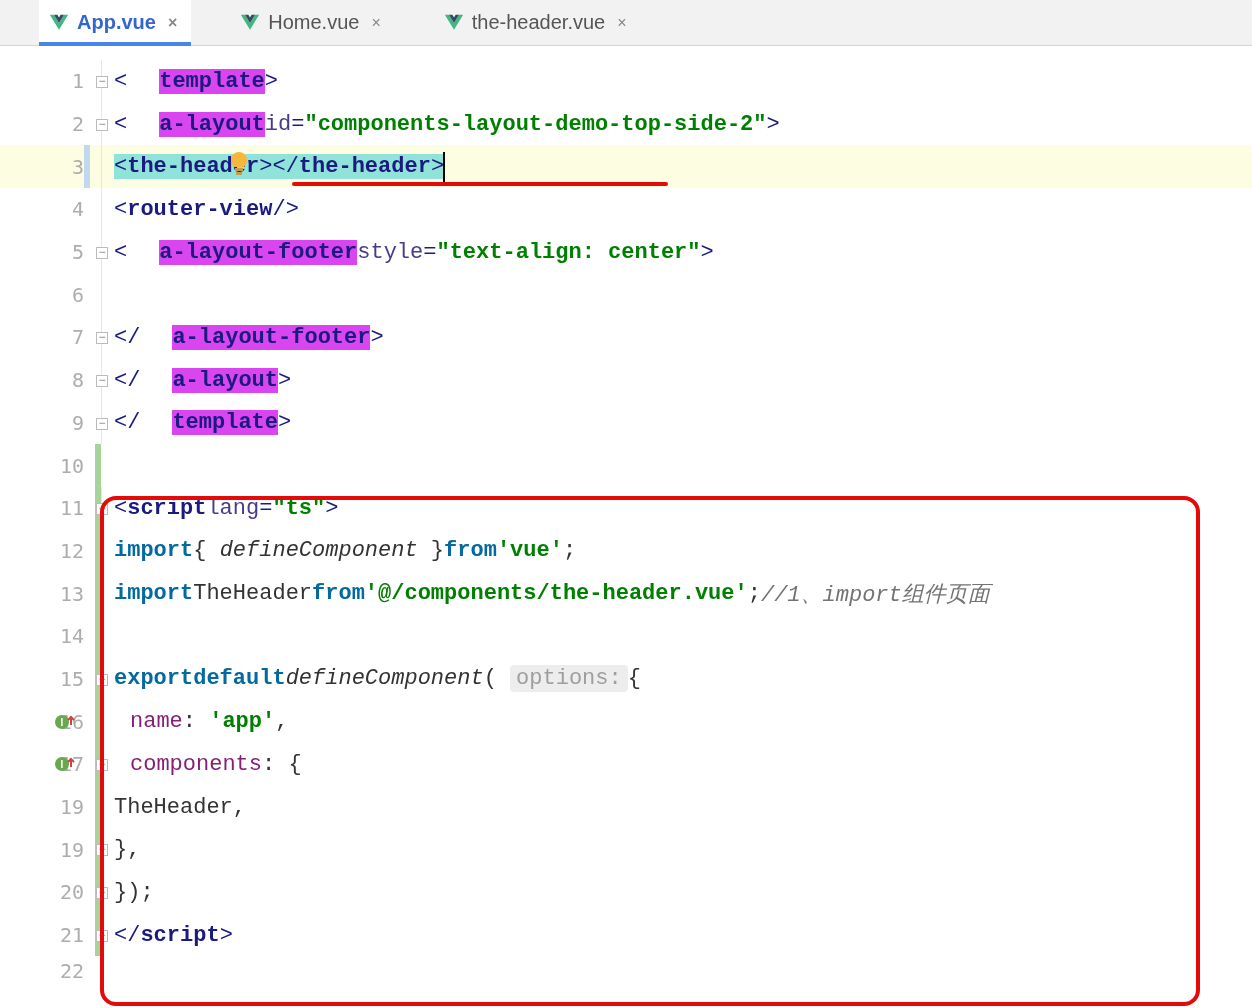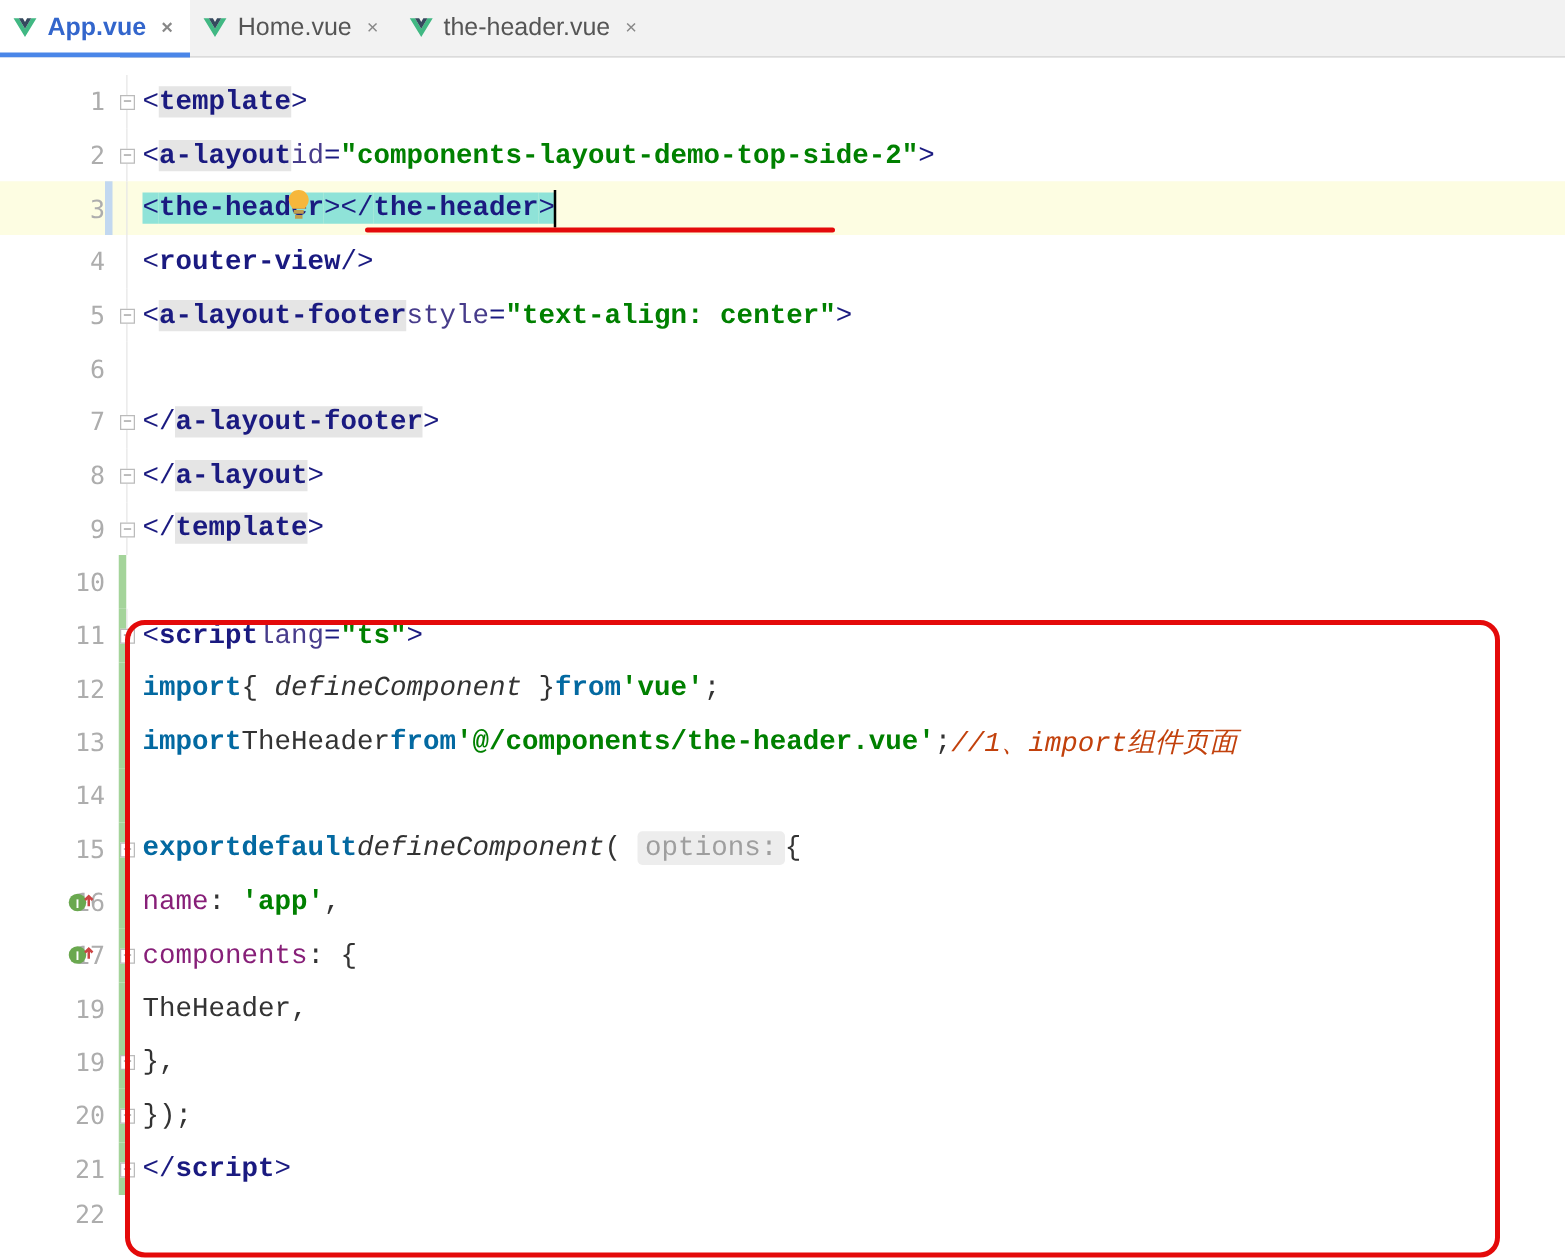--- a/index.html
+++ b/index.html
@@ -23,20 +23,21 @@
 .tab {
   display: flex;
   align-items: center;
   padding: 0 14px 0 10px;
   gap: 8px;
   font-family: -apple-system, "Segoe UI", Arial, sans-serif;
   font-size: 20px;
   color: #555;
   cursor: default;
   position: relative;
+  margin-left: 39px;
 }
 .tab.active {
   background: #ffffff;
   color: #3366cc;
   font-weight: bold;
 }
 .tab.active::after {
   content: "";
   position: absolute;
   left: 0; right: 0; bottom: -1px;
@@ -112,27 +113,27 @@
   background: #a4d49a;
 }
 
 
 .t-tag { color: #1a1a80; font-weight: bold; }
 .t-punc { color: #1a1a80; }
 .t-attr { color: #473c8b; }
 .t-str { color: #008000; font-weight: bold; }
 .t-kw { color: #0369a1; font-weight: bold; }
 .t-italic { font-style: italic; }
-.t-purple { color: #871f78; }
+.t-purple { color: #871f78; margin-left: 16px; }
 .t-default { color: #333; }
-.t-comment { color: #c2410c; font-style: italic; }
+.t-comment { color: #737373; font-style: italic; }
 .t-hint { color: #9e9e9e; background: #ededed; border-radius: 4px; padding: 1px 6px; font-style: normal; }
 
 
-.bg-tag { background: #e5e5e5; }
+.bg-tag { background: #d946ef; margin-left: 32px; }
 .bg-teal { background: #8fe3d8; }
 
 
 .red-underline {
   position: absolute;
   left: 196px;
   top: 37px;
   width: 376px;
   height: 4px;
   background: #e40a0a;

